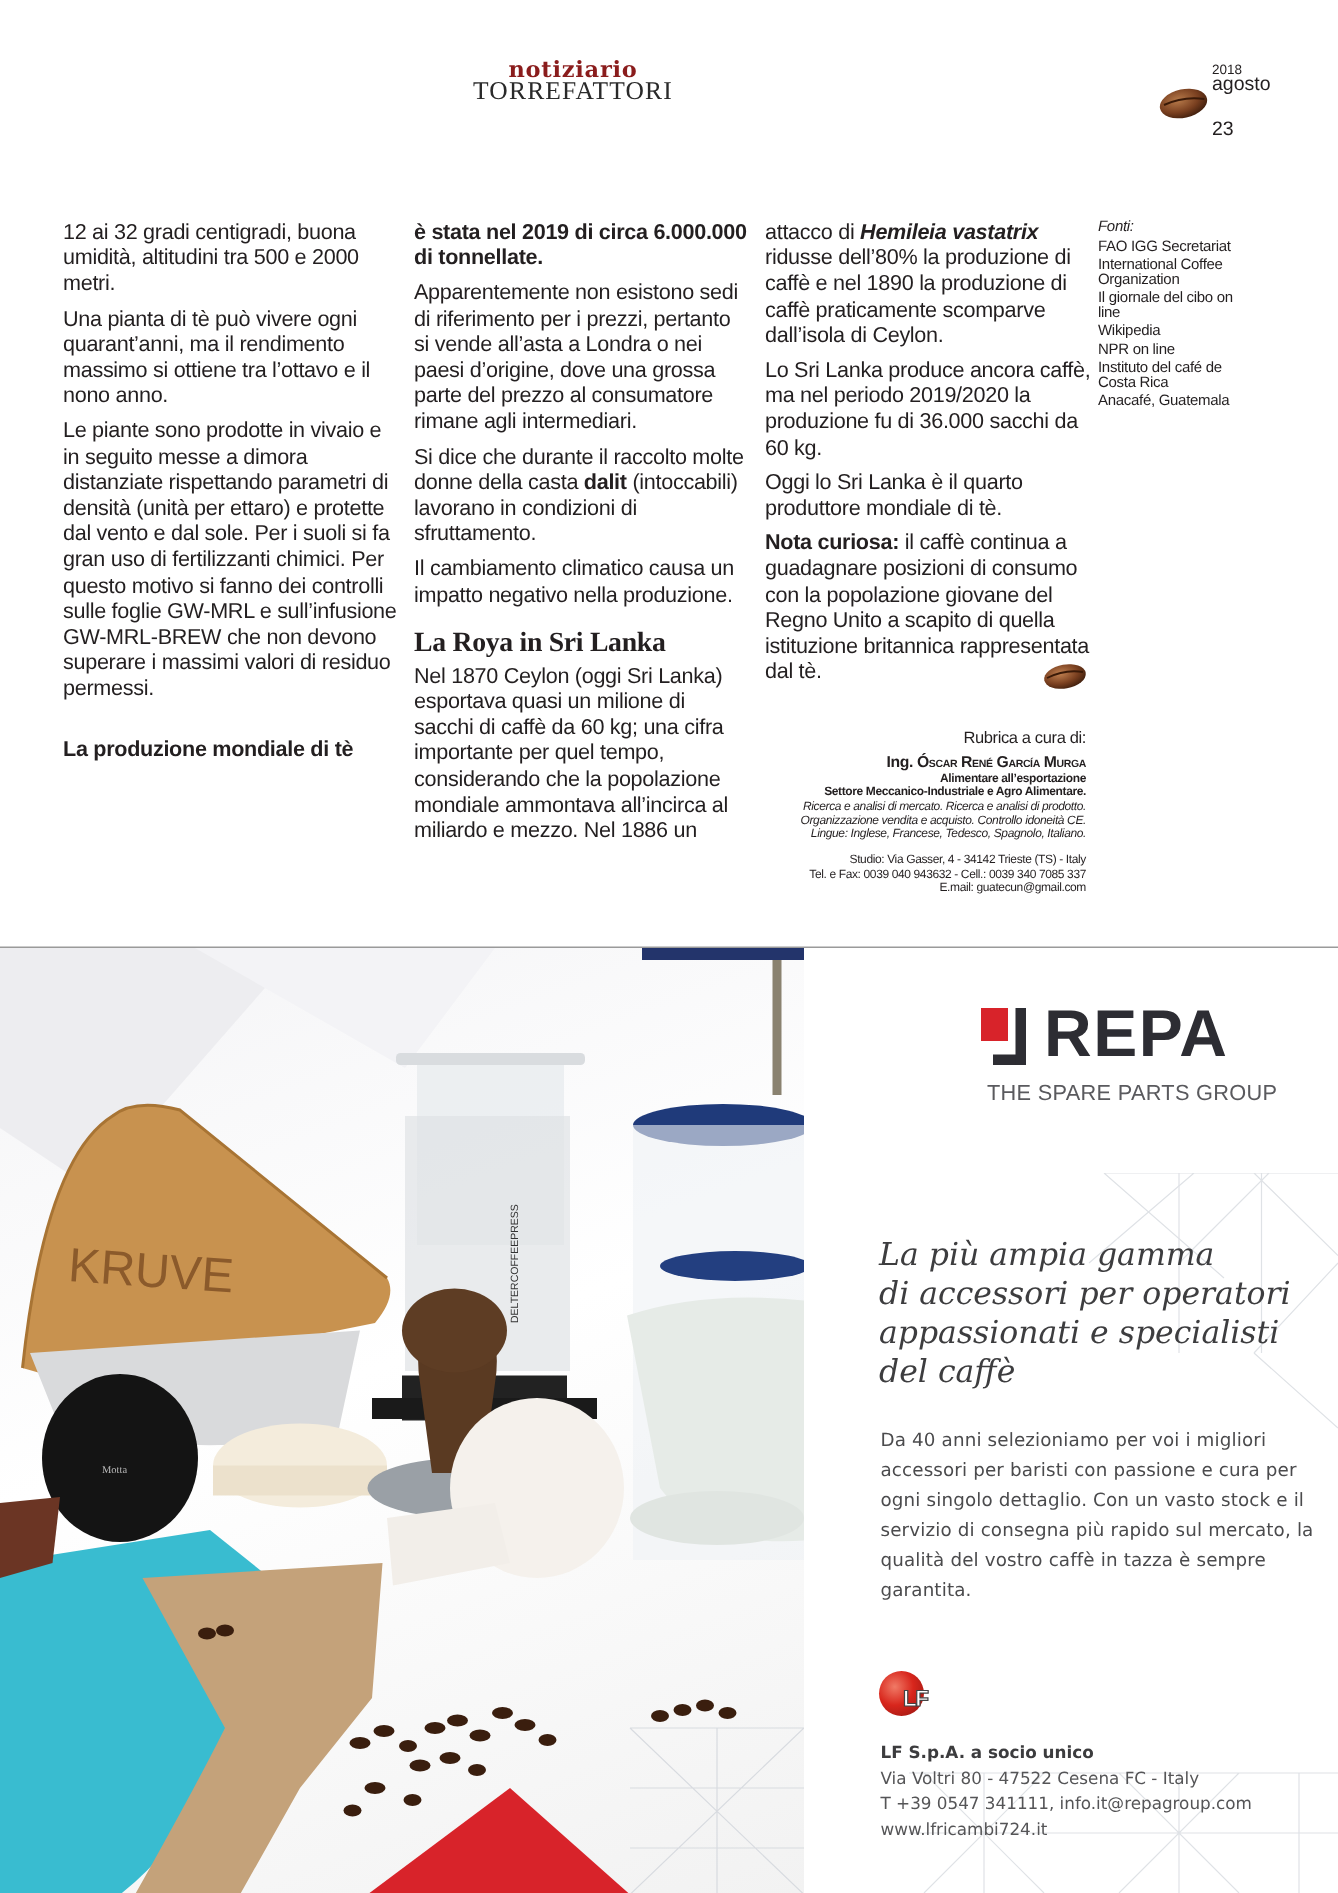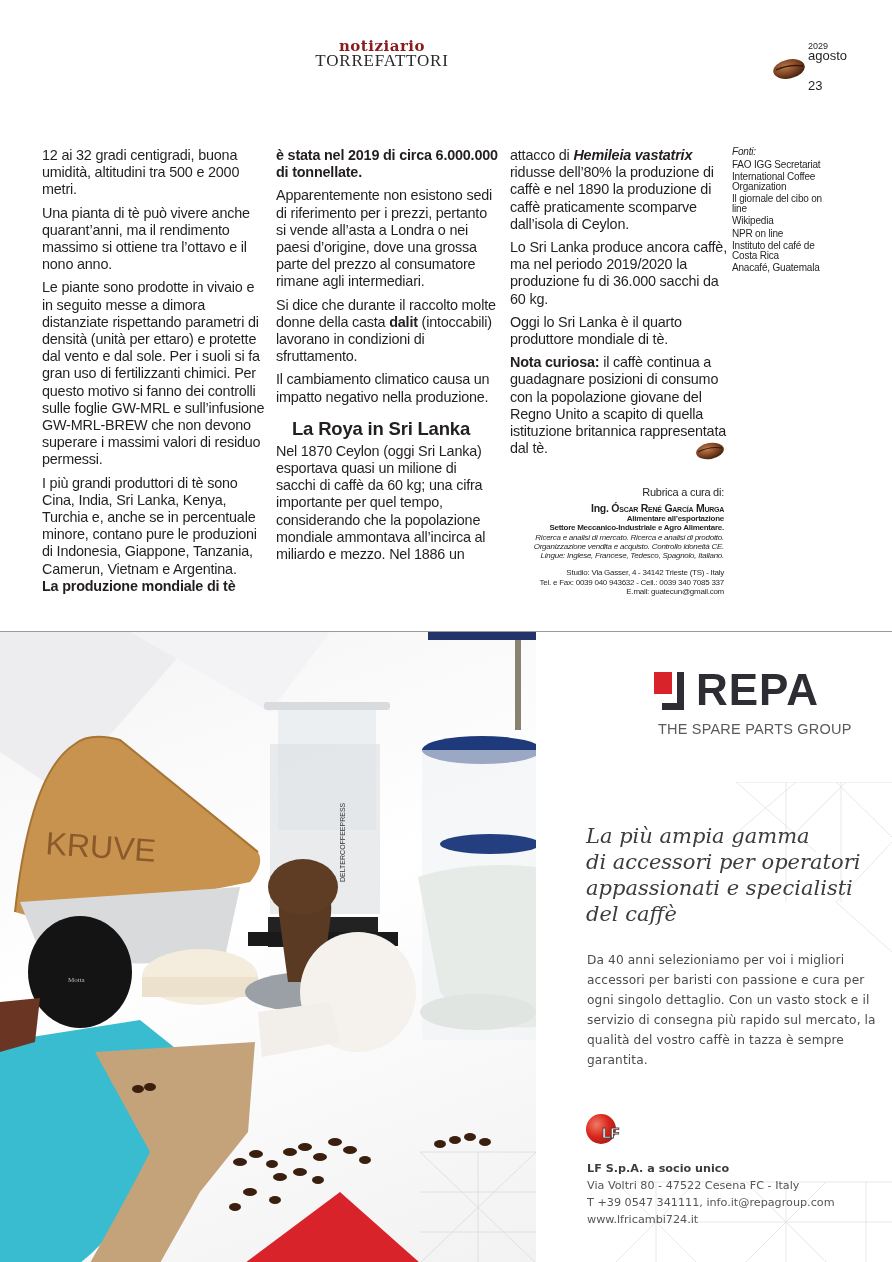--- a/index.html
+++ b/index.html
@@ -16,21 +16,21 @@
   .issue .year { position: absolute; left: 38px; top: 0; font-size: 9px; line-height: 9px; }
   .issue .month { position: absolute; left: 38px; top: 9px; font-size: 13px; line-height: 9px; }
   .issue .page { position: absolute; left: 38px; top: 36px; font-size: 13px; }
 
   
   .col { position: absolute; top: 147px; font-size: 14.4px; line-height: 17.2px; letter-spacing: -0.2px; color: #231f20; }
   .col p { margin-bottom: 6px; }
   .col1 { left: 42px; width: 226px; }
   .col2 { left: 276px; width: 222px; }
   .col3 { left: 510px; width: 218px; }
-  .col h2 { font-size: 18.5px; font-weight: bold; line-height: 22px; margin: 12px 0 3px 16px; letter-spacing: -0.2px; }
+  .col h2 { font-size: 18.5px; font-weight: bold; line-height: 22px; margin: 12px 0 3px 0; letter-spacing: -0.2px; font-family: Liberation Serif, serif; }
   .b { font-weight: bold; }
   .bi { font-weight: bold; font-style: italic; }
 
   .small-bean { position: absolute; left: 694px; top: 441px; width: 32px; height: 20px; }
 
   
   .sources { position: absolute; left: 732px; top: 147px; width: 90px; font-size: 10px; line-height: 9.5px; letter-spacing: -0.2px; }
   .sources .title { font-style: italic; margin-bottom: 3px; }
   .sources .item { margin-bottom: 3px; }
 
@@ -79,30 +79,30 @@
     <defs>
         <radialGradient id="bg1" cx="40%" cy="35%" r="70%">
           <stop offset="0" stop-color="#b77a4a"></stop>
           <stop offset="0.6" stop-color="#7a4020"></stop>
           <stop offset="1" stop-color="#3d1d0c"></stop>
         </radialGradient>
       </defs>
     <ellipse cx="17" cy="11" rx="16" ry="9.5" fill="url(#bg1)" transform="rotate(-12 17 11)"></ellipse>
     <path d="M4 12 Q17 6 31 8" stroke="#3a1a08" stroke-width="1.3" fill="none"></path>
   </svg>
-  <span class="year">2029</span>
+  <span class="year">2018</span>
   <span class="month">agosto</span>
   <span class="page">23</span>
 </div>
 
 <div class="col col1">
   <p>12 ai 32 gradi centigradi, buona umidità, altitudini tra 500 e 2000 metri.</p>
-  <p>Una pianta di tè può vivere anche quarant’anni, ma il rendimento massimo si ottiene tra l’ottavo e il nono anno.</p>
+  <p>Una pianta di tè può vivere ogni quarant’anni, ma il rendimento massimo si ottiene tra l’ottavo e il nono anno.</p>
   <p>Le piante sono prodotte in vivaio e in seguito messe a dimora distanziate rispettando parametri di densità (unità per ettaro) e protette dal vento e dal sole. Per i suoli si fa gran uso di fertilizzanti chimici. Per questo motivo si fanno dei controlli sulle foglie GW-MRL e sull’infusione GW-MRL-BREW che non devono superare i massimi valori di residuo permessi.</p>
-  <p style="margin-bottom:0"><span>I più grandi produttori di tè sono Cina, India, Sri Lanka, Kenya, Turchia e, anche se in percentuale minore, contano pure le produzioni di Indonesia, Giappone, Tanzania, Camerun, Vietnam e Argentina.</span><br><span class="b">La produzione mondiale di tè</span></p>
+  <p style="margin-bottom:0"><br><span class="b">La produzione mondiale di tè</span></p>
 </div>
 
 <div class="col col2">
   <p class="b">è stata nel 2019 di circa 6.000.000 di tonnellate.</p>
   <p>Apparentemente non esistono sedi di riferimento per i prezzi, pertanto si vende all’asta a Londra o nei paesi d’origine, dove una grossa parte del prezzo al consumatore rimane agli intermediari.</p>
   <p><span>Si dice che durante il raccolto molte donne della casta </span><span class="b">dalit</span><span> (intoccabili) lavorano in condizioni di sfruttamento.</span></p>
   <p>Il cambiamento climatico causa un impatto negativo nella produzione.</p>
   <h2>La Roya in Sri Lanka</h2>
   <p>Nel 1870 Ceylon (oggi Sri Lanka) esportava quasi un milione di sacchi di caffè da 60 kg; una cifra importante per quel tempo, considerando che la popolazione mondiale ammontava all’incirca al miliardo e mezzo. Nel 1886 un</p>
 </div>

